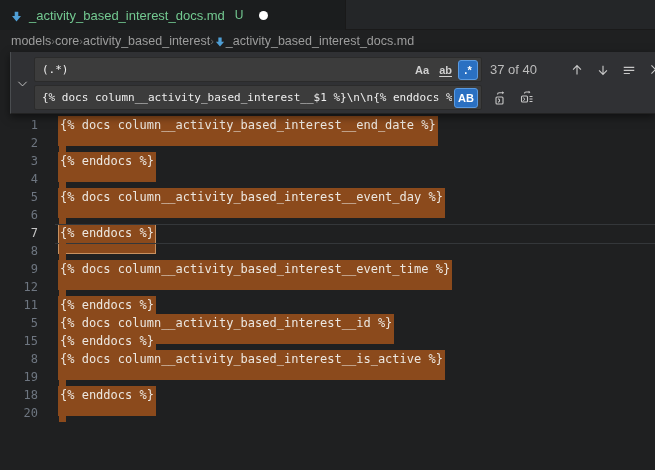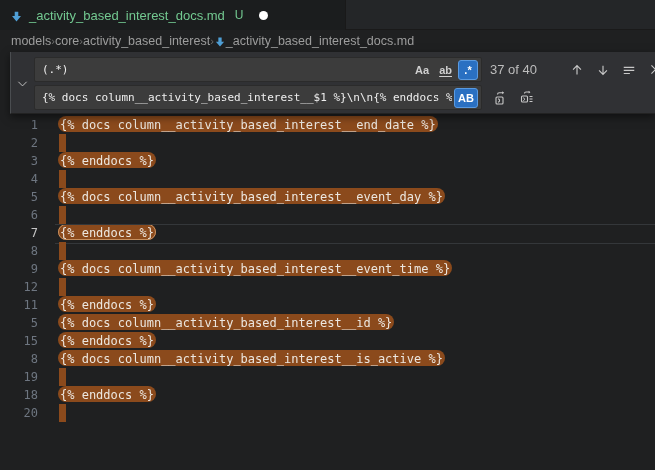--- a/index.html
+++ b/index.html
@@ -30,21 +30,21 @@
   .crumb-sep{color:#6c6c6c;font-size:11px;}
   .md-ic{display:inline-flex;align-items:center;transform:translateY(1px);}
 
   
   .editor{position:absolute;left:0;top:52px;width:655px;height:418px;overflow:hidden;
           font-family:"DejaVu Sans Mono",monospace;}
   .lines{padding-top:64px;}
   .ed-row{position:relative;height:18px;display:flex;}
   .ln{width:38px;text-align:right;font-size:12px;line-height:18px;color:var(--ln-fg);flex:0 0 38px;}
   .code{position:relative;margin-left:22px;font-size:12px;line-height:18px;color:var(--code-fg);white-space:pre;}
-  .match{display:inline-block;height:16px;background:var(--match-bg);padding:0 2px;margin-left:-2px;border-radius:8px;}
+  .match{display:inline-block;height:30px;background:var(--match-bg);padding:0 2px;margin-left:-2px;}
   .match.cur{outline:1px solid var(--match-border);outline-offset:-1px;}
   .strip{display:inline-block;width:7px;height:18px;background:var(--match-bg);margin-left:-1px;}
   .ed-row.current .ln{color:var(--ln-active);}
   .ed-row.current::after{content:"";position:absolute;left:55px;right:0;top:0;height:18px;
       border-top:1px solid #34373a;border-bottom:1px solid #34373a;pointer-events:none;}
 
   
   .findw{position:absolute;left:10px;top:52px;width:645px;height:62px;background:var(--widget-bg);
          border-left:1px solid #4a4d50;border-bottom:1px solid #222;z-index:10;
          box-shadow:0 3px 8px rgba(0,0,0,.5);color:var(--fg);}

